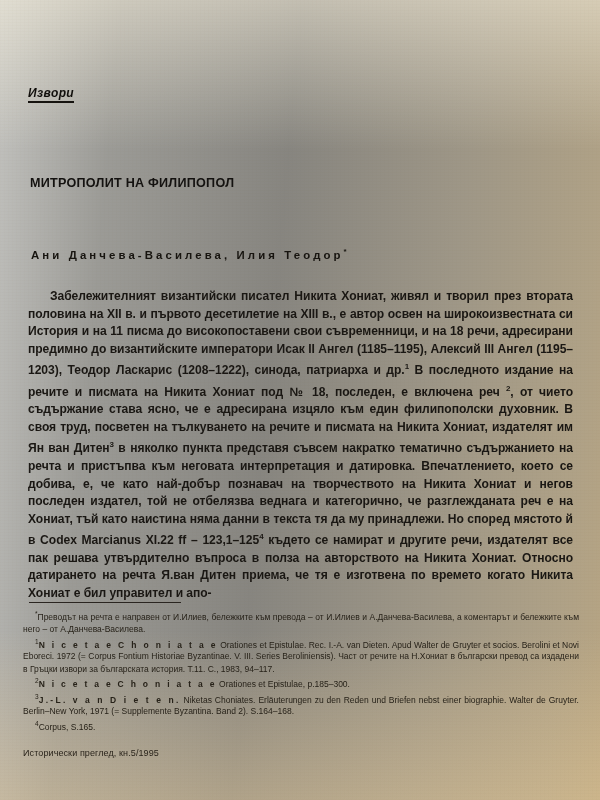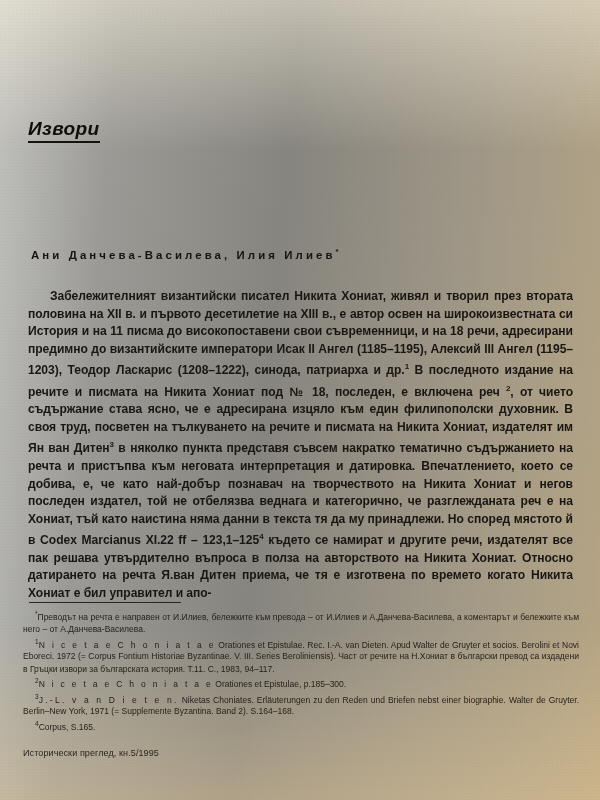--- a/index.html
+++ b/index.html
@@ -53,26 +53,25 @@
     position: absolute;
     inset: 0;
     z-index: 4;
   }
 
   
   .section-label {
     position: absolute;
     left: 28px;
     top: 86px;
-    font-size: 19px;
+    font-size: 12px;
     font-weight: bold;
     font-style: italic;
     letter-spacing: 0.4px;
     color: #100e0b;
-    margin-top: 32px;
   }
   .section-label .rule {
     display: block;
     height: 2px;
     background: #16130f;
     margin-top: 1px;
     width: 100%;
   }
 
   
@@ -153,20 +152,21 @@
   .footnote {
     text-indent: 12px;
     margin: 0 0 0.5px 0;
   }
   .footnote sup {
     font-size: 6.5px;
     vertical-align: super;
   }
   .footnote .spaced {
     letter-spacing: 2.3px;
+    font-weight: bold;
   }
 
   
   .journal-footer {
     position: absolute;
     left: 23px;
     top: 748px;
     font-size: 9px;
     color: #2b251c;
     letter-spacing: 0.1px;
@@ -185,24 +185,25 @@
   <div id="grain"></div>
 
   <div id="content">
 
     <div class="section-label ink">
       <span>Извори</span>
       <span class="rule"></span>
     </div>
 
     <div class="article-title ink">
+      <div>МИТРОПОЛИТ НА ФИЛИПОПОЛ</div>
     </div>
 
     <div class="authors ink">
-      <span>Ани Данчева-Василева, Илия Илиев</span><sup>*</sup>
+      <span>Ани Данчева-Василева, Илия Теодор</span><sup>*</sup>
     </div>
 
     <div class="body-text ink">
       <span>Забележителният византийски писател Никита Хониат, живял и творил през втората половина на XII в. и първото десетилетие на XIII в., е автор освен на широкоизвестната си История и на 11 писма до високопоставени свои съвременници, и на 18 речи, адресирани предимно до византийските императори Исак II Ангел (1185–1195), Алексий III Ангел (1195–1203), Теодор Ласкарис (1208–1222), синода, патриарха и др.</span><sup>1</sup><span> В последното издание на речите и писмата на Никита Хониат под № 18, последен, е включена реч </span><sup>2</sup><span>, от чието съдържание става ясно, че е адресирана изцяло към един филипополски духовник. В своя труд, посветен на тълкуването на речите и писмата на Никита Хониат, издателят им Ян ван Дитен</span><sup>3</sup><span> в няколко пункта представя съвсем накратко тематично съдържанието на речта и пристъпва към неговата интерпретация и датировка. Впечатлението, което се добива, е, че като най-добър познавач на творчеството на Никита Хониат и негов последен издател, той не отбелязва веднага и категорично, че разглежданата реч е на Хониат, тъй като наистина няма данни в текста тя да му принадлежи. Но според мястото й в </span><span class="lat">Codex Marcianus XI.22 ff – 123,1–125</span><sup>4</sup><span> където се намират и другите речи, издателят все пак решава утвърдително въпроса в полза на авторството на Никита Хониат. Относно датирането на речта Я.ван Дитен приема, че тя е изготвена по времето когато Никита Хониат е бил управител и апо-</span>
     </div>
 
     <div class="fn-rule"></div>
 
     <div class="footnotes ink">
       <p class="footnote">

